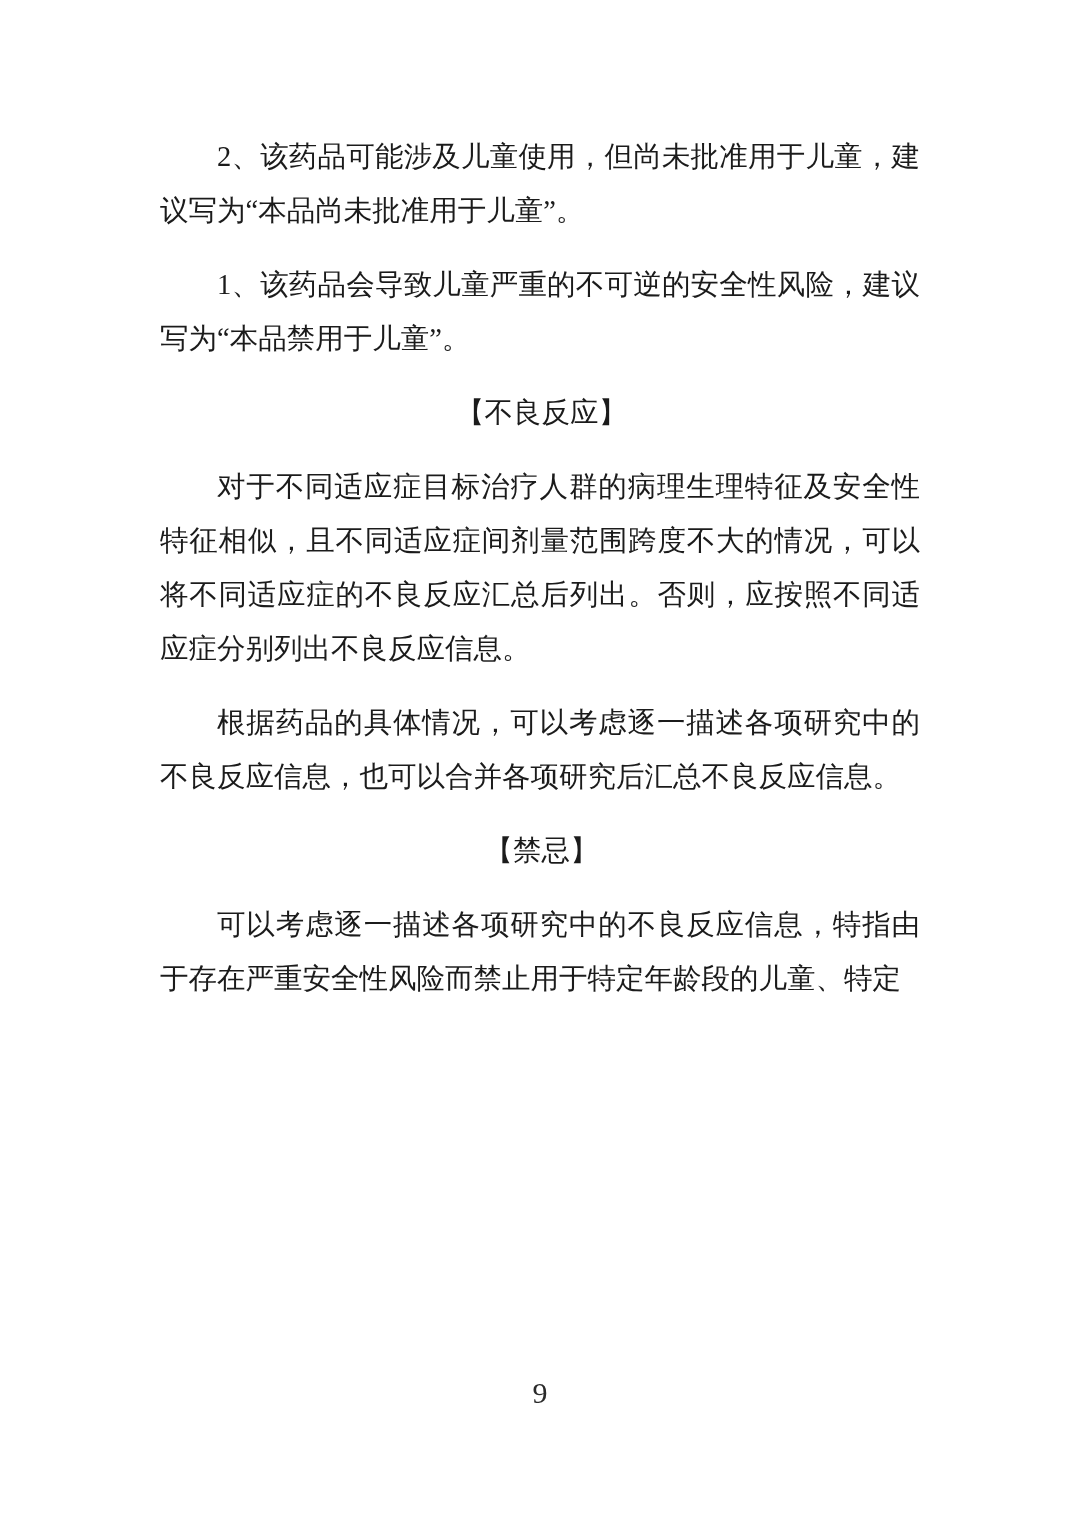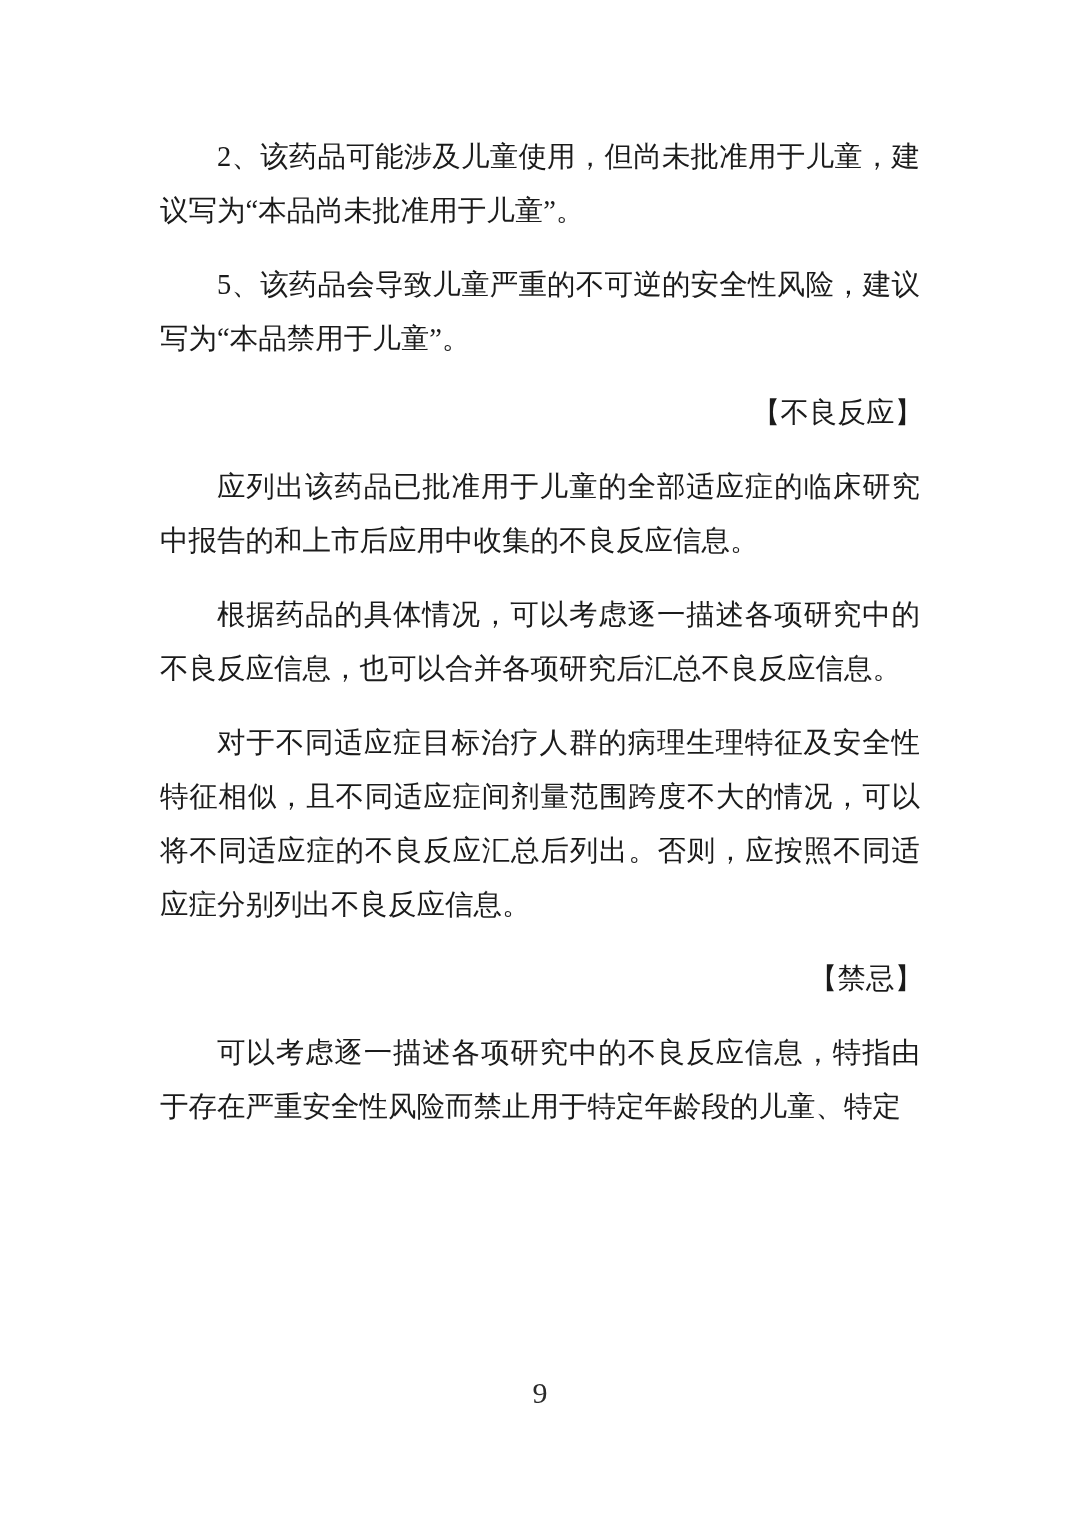--- a/index.html
+++ b/index.html
@@ -29,41 +29,40 @@
   }
   .para {
     margin: 0 3px 20px 0;
     text-indent: 2em;
   }
   .heading {
     margin: 0 0 20px 0;
     font-size: 28.5px;
     font-weight: normal;
     text-indent: 0;
-    text-align: right;
+    text-align: center;
   }
   .page-number {
     position: absolute;
     top: 1376px;
     left: 0;
     width: 100%;
     text-align: center;
     font-size: 30px;
     line-height: 34px;
     color: #2a2a2a;
   }
 </style>
 </head>
 <body>
 
 <div class="page">
   <main class="content">
     <p class="para">2、该药品可能涉及儿童使用，但尚未批准用于儿童，建议写为“本品尚未批准用于儿童”。</p>
-    <p class="para">5、该药品会导致儿童严重的不可逆的安全性风险，建议写为“本品禁用于儿童”。</p>
+    <p class="para">1、该药品会导致儿童严重的不可逆的安全性风险，建议写为“本品禁用于儿童”。</p>
     <h2 class="heading">【不良反应】</h2>
-    <p class="para">应列出该药品已批准用于儿童的全部适应症的临床研究中报告的和上市后应用中收集的不良反应信息。</p>
+    <p class="para">对于不同适应症目标治疗人群的病理生理特征及安全性特征相似，且不同适应症间剂量范围跨度不大的情况，可以将不同适应症的不良反应汇总后列出。否则，应按照不同适应症分别列出不良反应信息。</p>
     <p class="para">根据药品的具体情况，可以考虑逐一描述各项研究中的不良反应信息，也可以合并各项研究后汇总不良反应信息。</p>
-    <p class="para">对于不同适应症目标治疗人群的病理生理特征及安全性特征相似，且不同适应症间剂量范围跨度不大的情况，可以将不同适应症的不良反应汇总后列出。否则，应按照不同适应症分别列出不良反应信息。</p>
     <h2 class="heading">【禁忌】</h2>
     <p class="para">可以考虑逐一描述各项研究中的不良反应信息，特指由于存在严重安全性风险而禁止用于特定年龄段的儿童、特定</p>
   </main>
   <footer class="page-number">9</footer>
 </div>
 
 </body></html>

